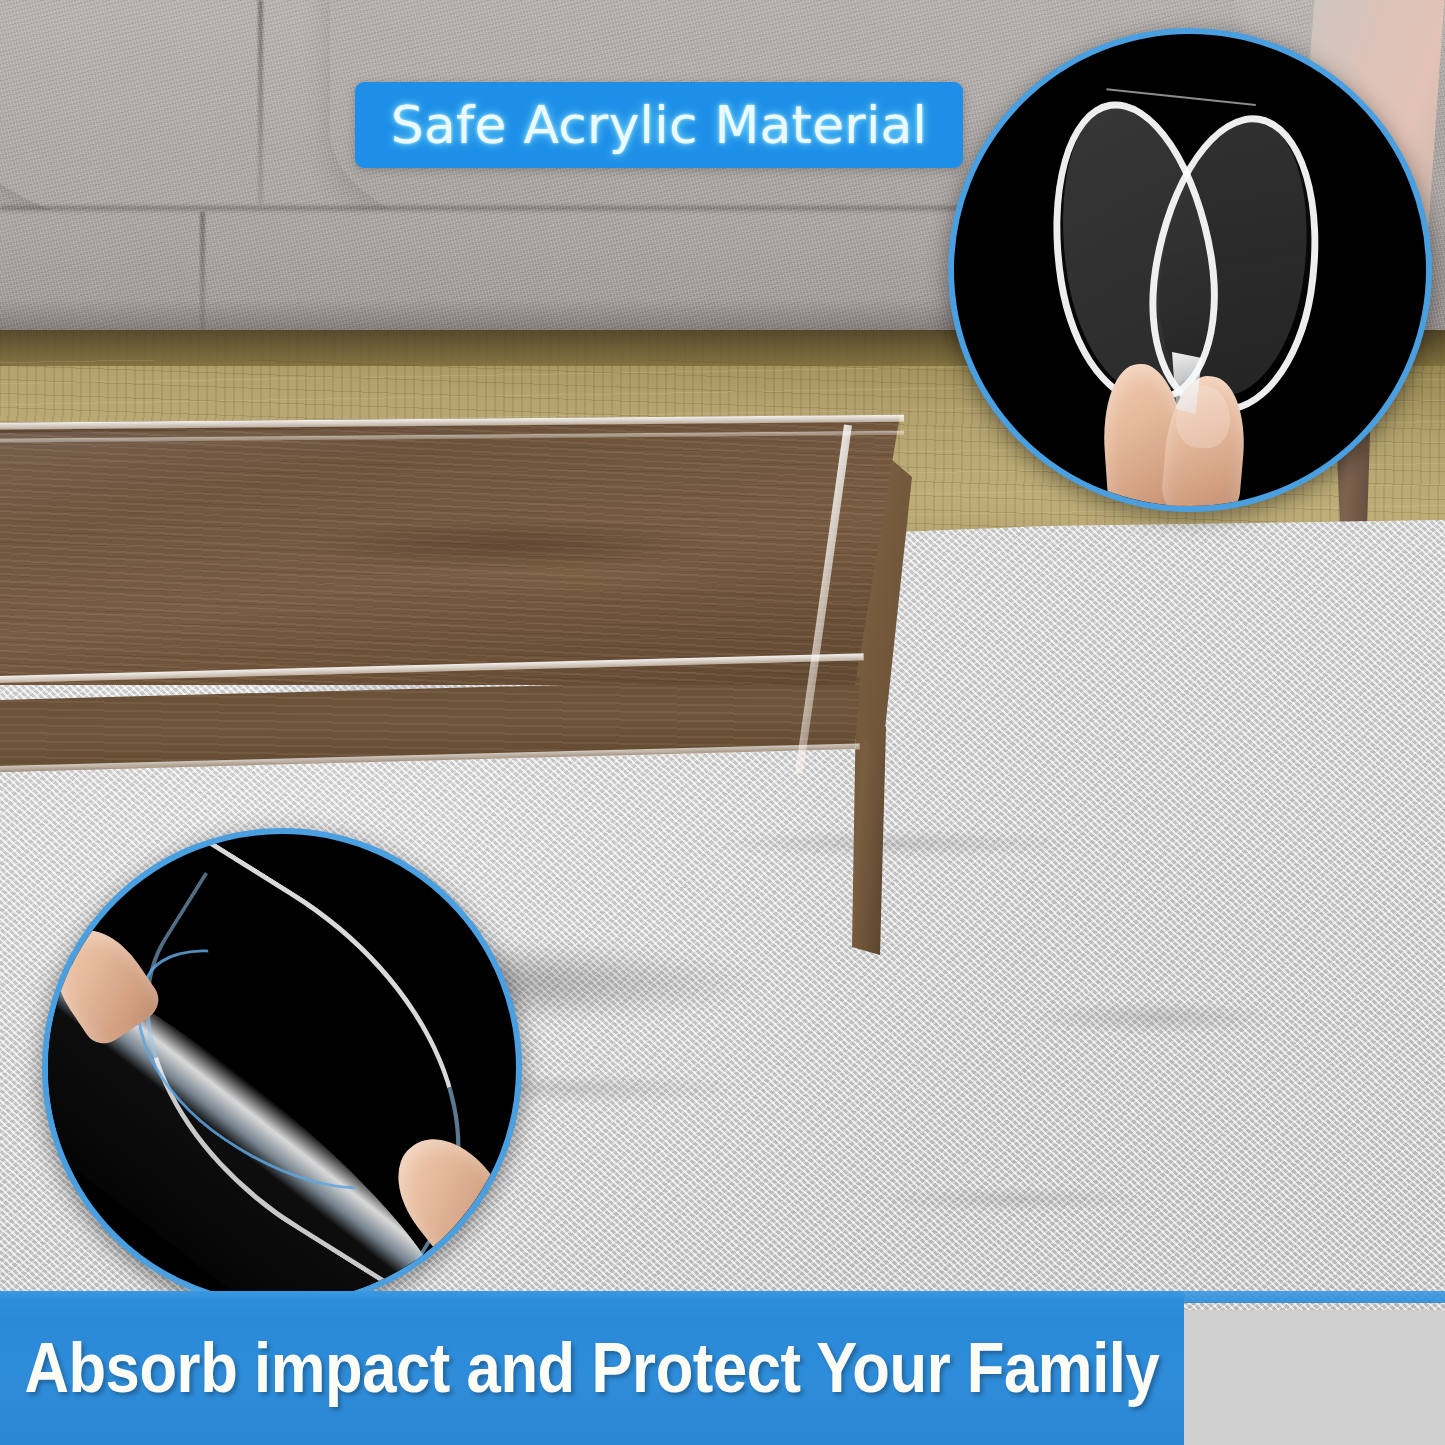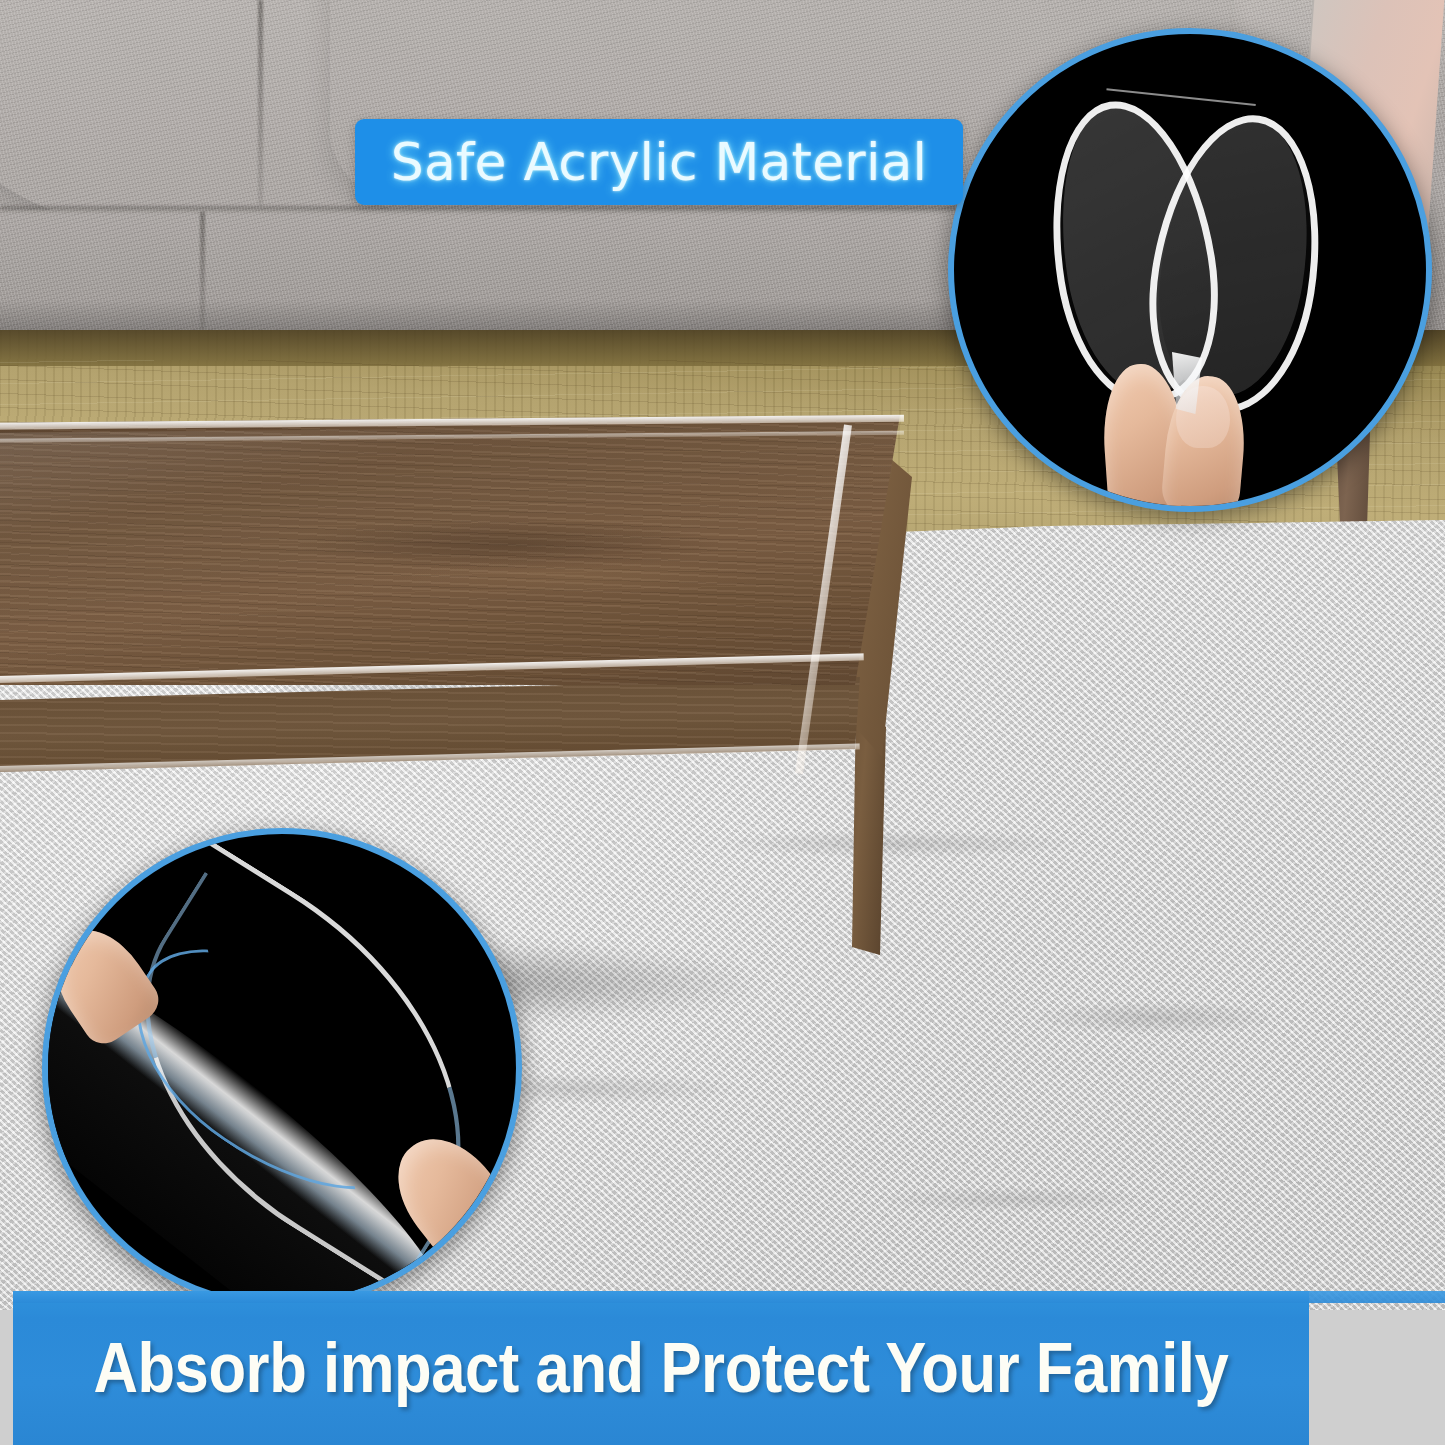--- a/index.html
+++ b/index.html
@@ -287,26 +287,26 @@
     background:#1e8fe8;
     border-radius:9px;
     color:#eafaff;
     text-shadow:0 0 10px rgba(140,240,255,.95), 0 0 3px rgba(255,255,255,.85);
     font-family:"DejaVu Sans",sans-serif;
     display:flex;align-items:center;justify-content:center;
     white-space:nowrap;
     box-shadow:0 2px 10px rgba(0,0,0,.22);
     letter-spacing:.2px;
   }
-  .badge-top{left:355px;top:82px;width:608px;height:86px;font-size:52px;margin-top:37px;}
+  .badge-top{left:355px;top:82px;width:608px;height:86px;font-size:52px;}
   .badge-bottom{left:470px;top:1168px;width:456px;height:68px;font-size:50px;}
 
   
   .banner{
-    position:absolute;left:13px;top:1291px;width:1296px;height:154px;
+    position:absolute;left:0;top:1291px;width:1184px;height:154px;
     background:linear-gradient(180deg,#2f93dd 0%,#2b8ad8 18%,#2e8cd9 60%,#2a86d3 100%);
     display:flex;align-items:center;justify-content:center;
   }
   .banner-top-edge{
     position:absolute;left:0;top:0;width:1445px;height:12px;
     background:linear-gradient(180deg,#3a9ae3,#2b8ad8);
     opacity:.9;
   }
   .banner-text{
     position:relative;

